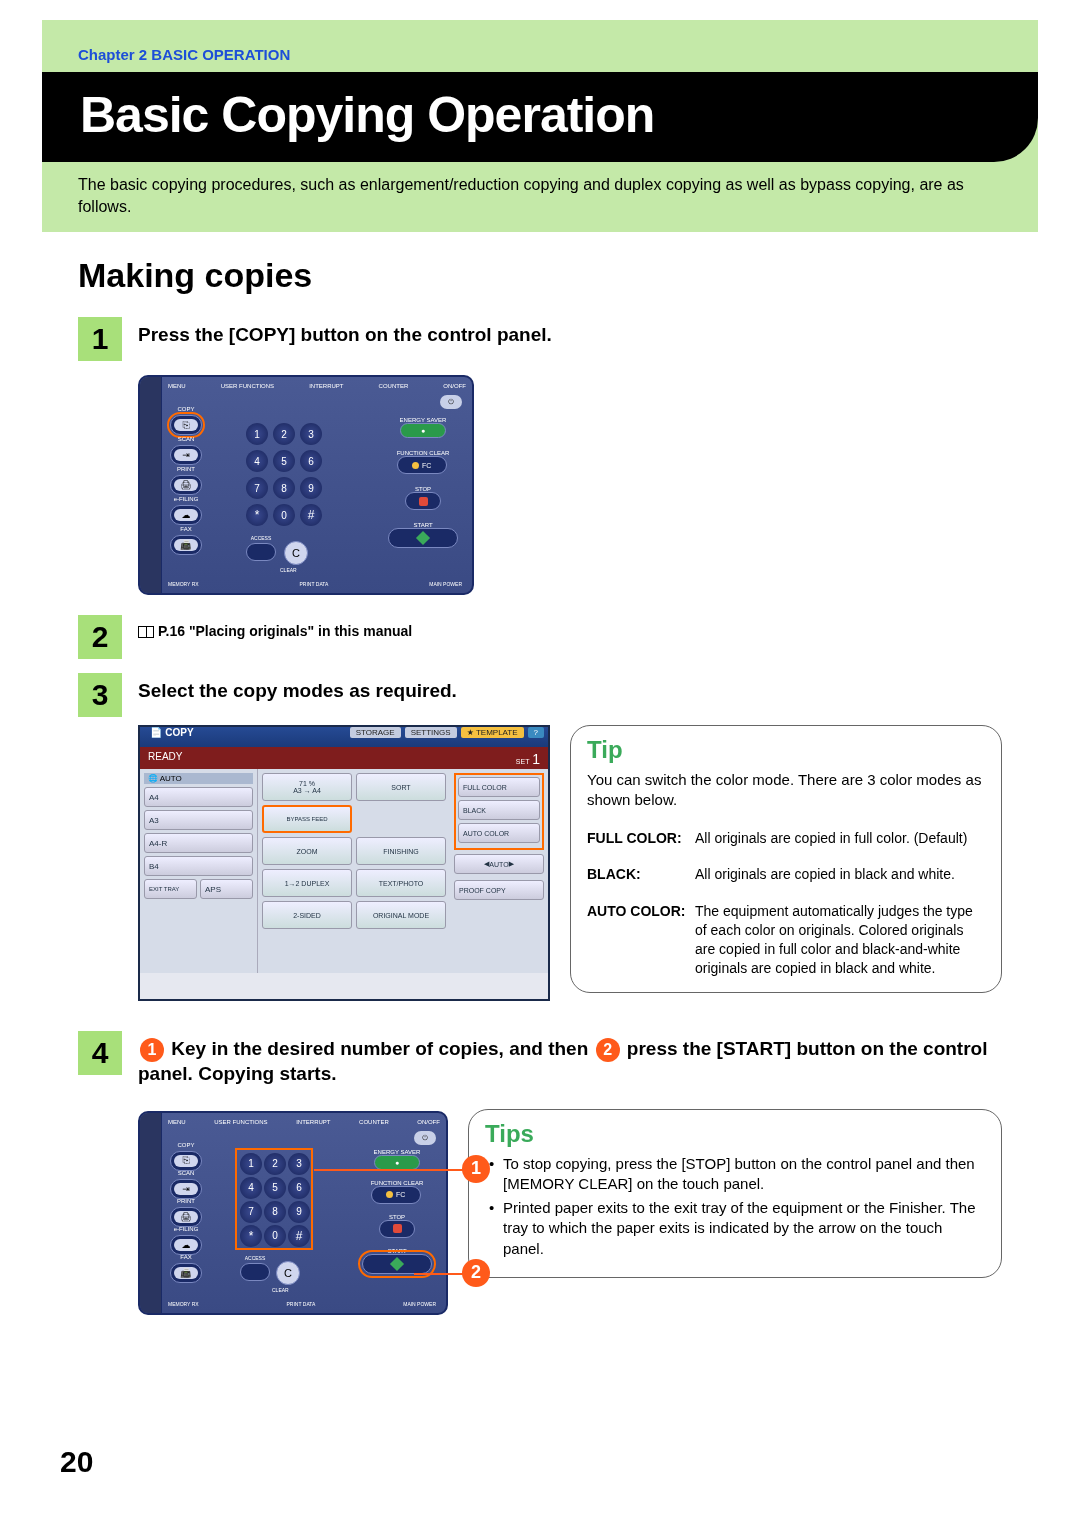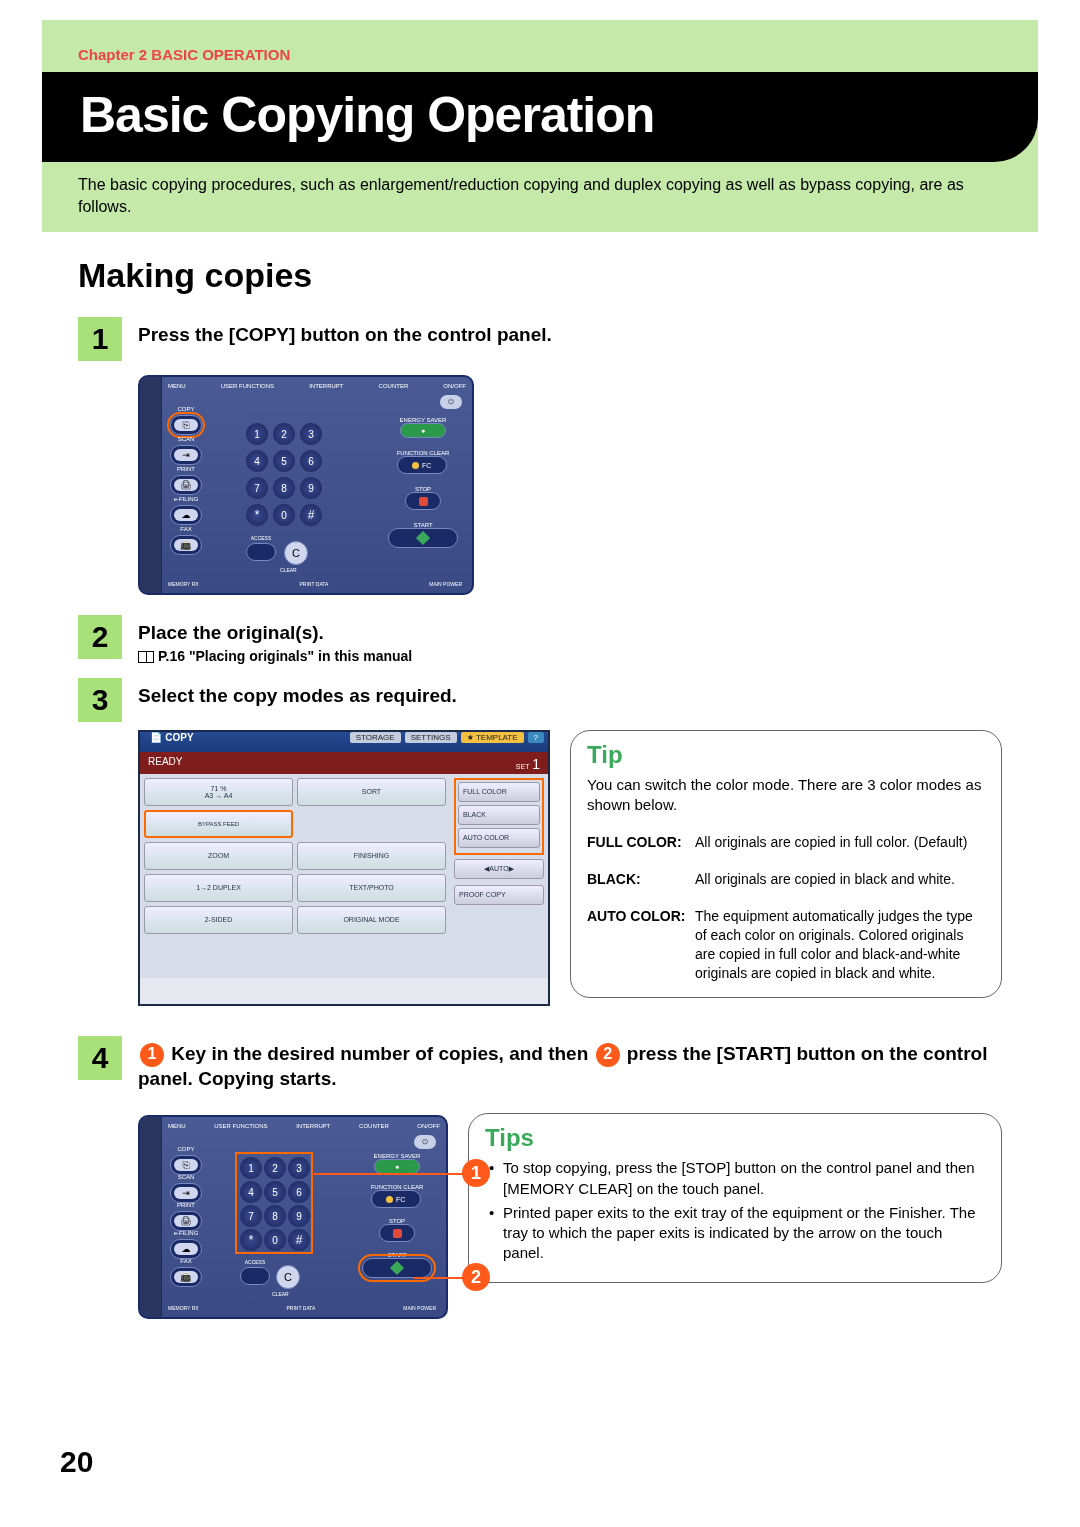--- a/index.html
+++ b/index.html
@@ -19,21 +19,21 @@
     bottom: 150px;
     background: #c4e9a8;
     border-radius: 0;
   }
   .chapter-header {
     position: absolute;
     left: 78px;
     top: 46px;
     font-size: 15px;
     font-weight: 700;
-    color: #ef4444;
+    color: #1d4ed8;
   }
   .title-block {
     position: absolute;
     left: 42px;
     top: 72px;
     right: 42px;
     height: 90px;
     background: #000;
     border-radius: 0 0 44px 0;
   }
@@ -471,21 +471,20 @@
     <div class="panel-bottom-labels">
       <span>MEMORY RX</span>
       <span>PRINT DATA</span>
       <span>MAIN POWER</span>
     </div>
   </div>
 
   <div class="step">
     <div class="step-num">2</div>
     <div class="step-body">
-      <div class="step-title">Place the original(s).</div>
       <div class="step-ref"><span class="book-icon"></span><span>P.16 "Placing originals" in this manual</span></div>
     </div>
   </div>
 
   <div class="step" style="margin-bottom:0">
     <div class="step-num">3</div>
     <div class="step-body">
       <div class="step-title">Select the copy modes as required.</div>
     </div>
   </div>
@@ -498,20 +497,31 @@
         <span class="scr-tab">STORAGE</span>
         <span class="scr-tab">SETTINGS</span>
         <span class="scr-tab" style="background:#f5c040">★ <span>TEMPLATE</span></span>
         <span class="scr-tab" style="background:#3a8ac0;color:#fff">?</span>
       </div>
       <div class="screen-ready">
         <span>READY</span>
         <span><span style="font-size:7px">SET</span> <span style="font-size:14px">1</span></span>
       </div>
       <div class="screen-body">
+        <div class="scr-left">
+          <div class="scr-auto-hdr">🌐 <span>AUTO</span></div>
+          <div class="scr-btn">A4</div>
+          <div class="scr-btn">A3</div>
+          <div class="scr-btn">A4-R</div>
+          <div class="scr-btn">B4</div>
+          <div style="display:flex;gap:3px">
+            <div class="scr-btn" style="flex:1;font-size:6px">EXIT TRAY</div>
+            <div class="scr-btn" style="flex:1">APS</div>
+          </div>
+        </div>
         <div class="scr-mid">
           <div class="scr-mid-btn">
               <span>71 %</span>
               <span>A3 → A4</span>
             </div>
           <div class="scr-mid-btn">SORT</div>
           <div class="scr-mid-btn hl" style="font-size:6px">BYPASS FEED</div>
           <div></div>
           <div class="scr-mid-btn">ZOOM</div>
           <div class="scr-mid-btn">FINISHING</div>

